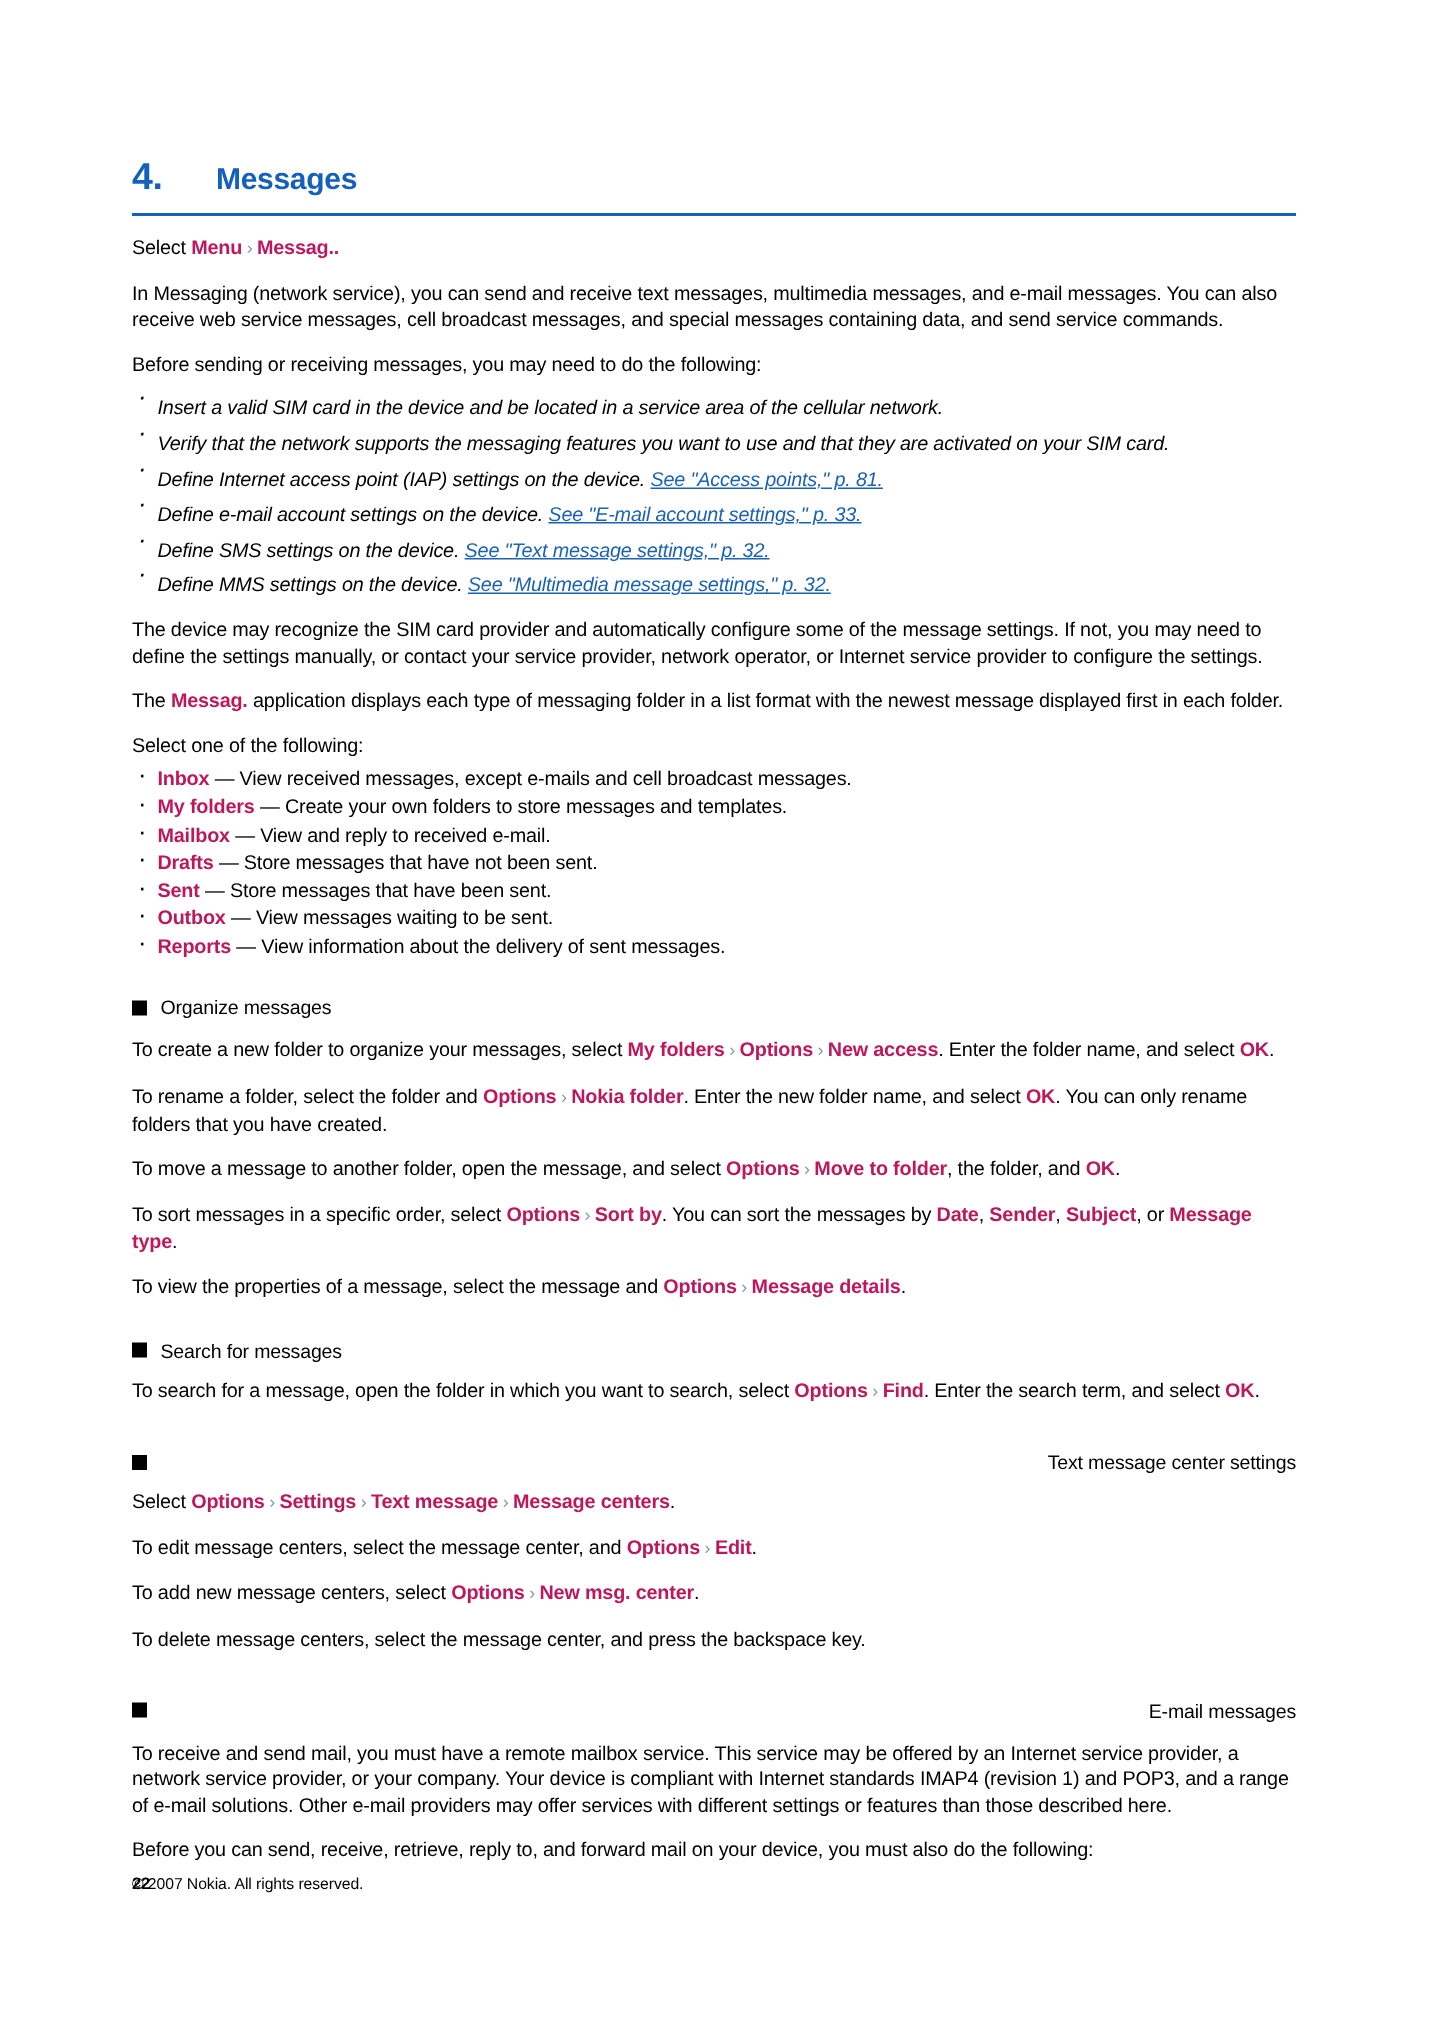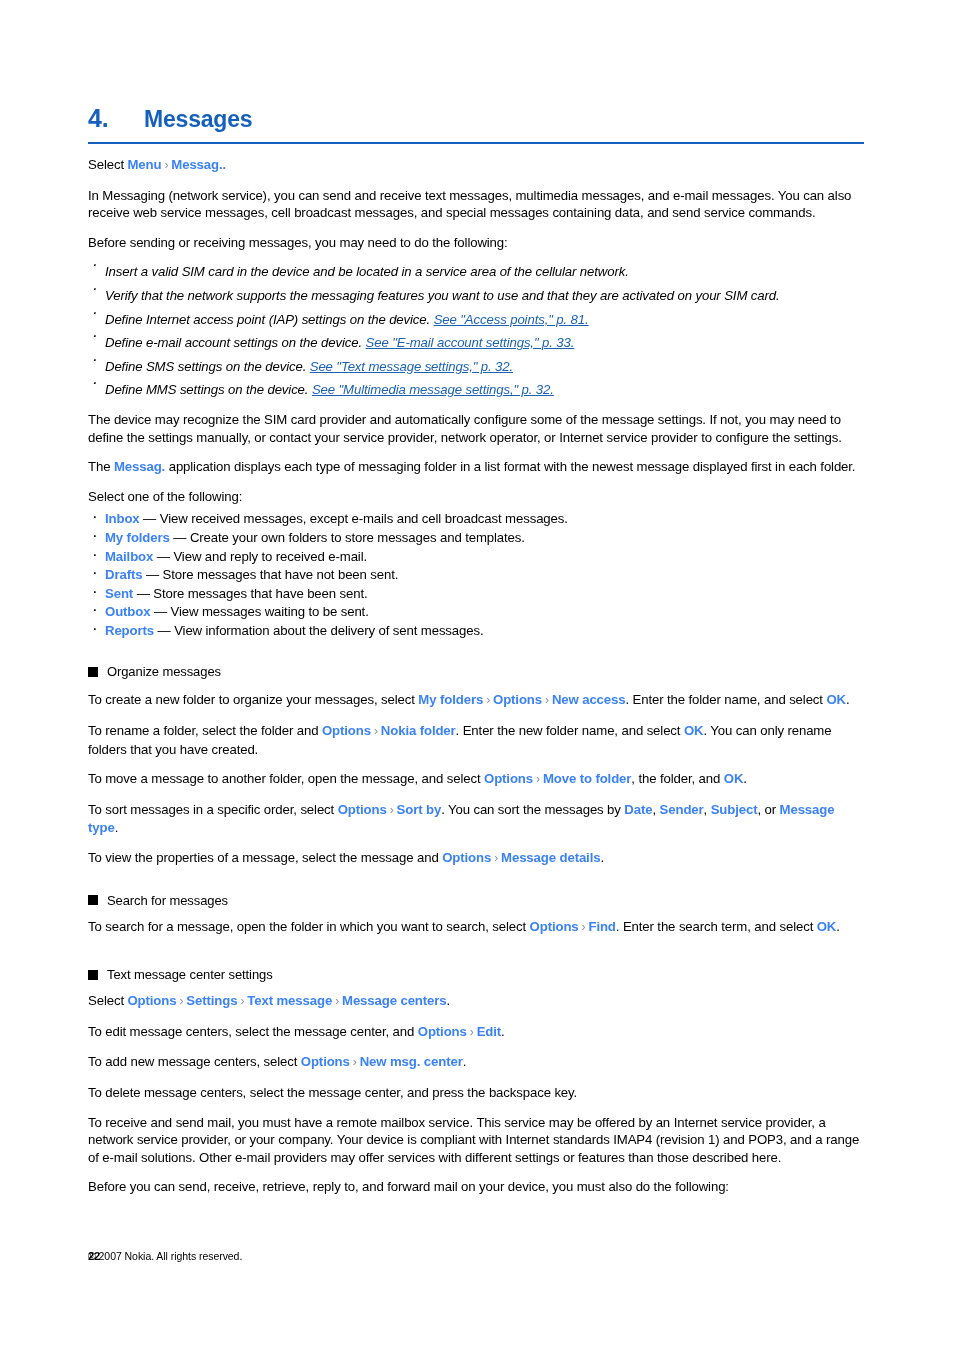--- a/index.html
+++ b/index.html
@@ -31,21 +31,21 @@
     color: #1560bd;
   }
   .chapter-num {
     font-size: 25px;
     font-weight: bold;
     letter-spacing: -0.2px;
     width: 56px;
     flex: 0 0 56px;
   }
   .chapter-title {
-    font-size: 23px;
+    font-size: 20px;
     font-weight: bold;
     letter-spacing: -0.2px;
   }
   .chapter-rule {
     margin-top: 9px;
     height: 2px;
     background: #1560bd;
     width: 776px;
   }
 
@@ -55,21 +55,21 @@
     line-height: 17.6px;
     margin: 0;
     padding-top: 12px;
     text-align: left;
     letter-spacing: -0.12px;
   }
   p.tight {
     padding-top: 10px;
   }
   .lnk {
-    color: #3b82f6;
+    color: #be185d;
     font-weight: bold;
   }
   .ref {
     color: #1b62b5;
     font-weight: normal;
     text-decoration: underline;
   }
   .sep {
     color: #8894a4;
     font-weight: normal;
@@ -126,20 +126,21 @@
   h2.section .sq {
     display: inline-block;
     width: 10px;
     height: 10px;
     background: #000;
     margin-right: 9px;
     flex: 0 0 10px;
   }
   h2.section.gap-lg {
     padding-top: 31px;
+    justify-content: space-between;
   }
 
   
   .footer {
     position: absolute;
     left: 88px;
     top: 1250px;
     width: 776px;
     height: 16px;
     font-size: 10.5px;
@@ -230,20 +231,24 @@
     </h2>
 
   <p class="body tight"><span>Select </span><span class="lnk">Options</span><span class="sep">›</span><span class="lnk">Settings</span><span class="sep">›</span><span class="lnk">Text message</span><span class="sep">›</span><span class="lnk">Message centers</span><span>.</span></p>
 
   <p class="body"><span>To edit message centers, select the message center, and </span><span class="lnk">Options</span><span class="sep">›</span><span class="lnk">Edit</span><span>.</span></p>
 
   <p class="body"><span>To add new message centers, select </span><span class="lnk">Options</span><span class="sep">›</span><span class="lnk">New msg. center</span><span>.</span></p>
 
   <p class="body">To delete message centers, select the message center, and press the backspace key.</p>
 
+  <h2 class="section gap-lg">
+      <span class="sq"></span>
+      <span>E-mail messages</span>
+    </h2>
 
   <p class="body">To receive and send mail, you must have a remote mailbox service. This service may be offered by an Internet service provider, a network service provider, or your company. Your device is compliant with Internet standards IMAP4 (revision 1) and POP3, and a range of e-mail solutions. Other e-mail providers may offer services with different settings or features than those described here.</p>
 
   <p class="body">Before you can send, receive, retrieve, reply to, and forward mail on your device, you must also do the following:</p>
 
 </div>
 
 <div class="footer">
   <span class="copy">© 2007 Nokia. All rights reserved.</span>
   <span class="pageno">22</span>

